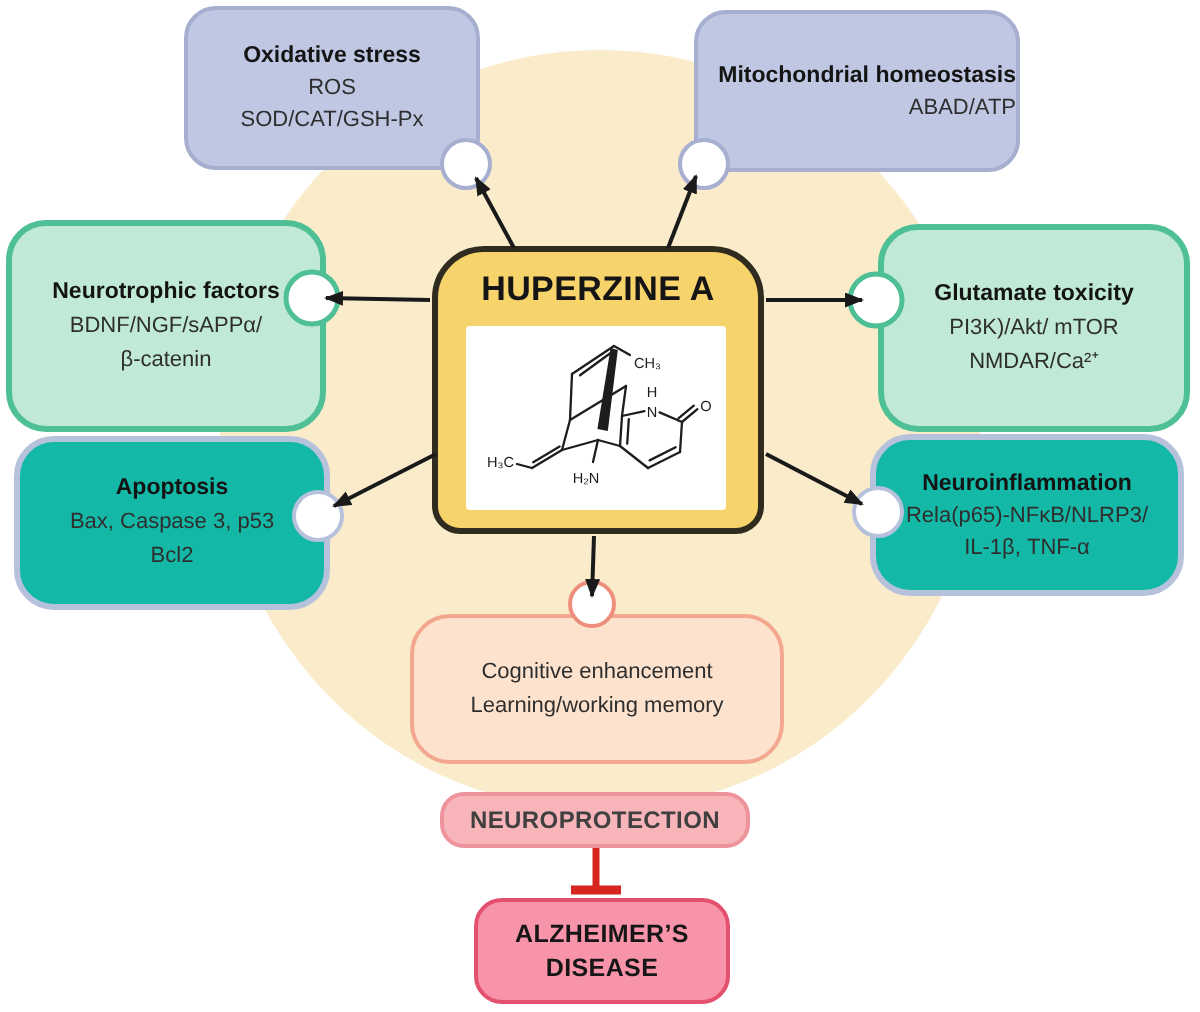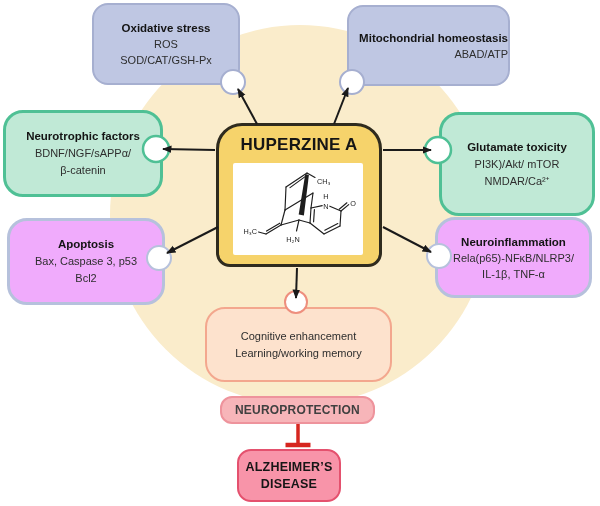--- a/index.html
+++ b/index.html
@@ -12,25 +12,25 @@
     border-radius:50%;background:#faeccb;
   }
   .node{
     position:absolute;display:flex;flex-direction:column;justify-content:center;
     align-items:center;text-align:center;box-sizing:border-box;
     line-height:16px;font-size:11px;color:#2e2e2e;
   }
   .node .b{font-weight:700;color:#141414;font-size:11.5px;}
   .periwinkle{background:#bfc7e3;border:2px solid #a6afd0;border-radius:16px;}
   .mint{background:#c0e9d6;border:3px solid #4fc095;border-radius:20px;}
-  .sage{background:#f0abfc;border:3px solid #b6c1dc;border-radius:20px;}
+  .sage{background:#14b8a6;border:3px solid #b6c1dc;border-radius:20px;}
   .peach{background:#fde2cd;border:2.5px solid #f3a78e;border-radius:20px;line-height:17px;}
   #box-oxidative{left:92px;top:3px;width:148px;height:82px;}
   #box-mito{left:347px;top:5px;width:163px;height:81px;align-items:flex-end;}
-  #box-neurotrophic{left:3px;top:110px;width:160px;height:87px;line-height:17px;}
+  #box-neurotrophic{left:3px;top:110px;width:160px;height:106px;line-height:17px;}
   #box-glutamate{left:439px;top:112px;width:156px;height:104px;line-height:17px;}
   #box-apoptosis{left:7px;top:218px;width:158px;height:87px;line-height:17px;}
   #box-neuroinflammation{left:435px;top:217px;width:157px;height:81px;}
   #box-nootropic{left:205px;top:307px;width:187px;height:75px;}
   #box-central{
     position:absolute;left:216px;top:123px;width:166px;height:144px;box-sizing:border-box;
     background:#f6d36b;border:3px solid #2f2b1e;border-radius:26px 26px 14px 14px;
   }
   #central-title{
     text-align:center;margin-top:9px;font-weight:700;font-size:17px;
@@ -40,21 +40,21 @@
     position:absolute;left:14px;top:37px;width:130px;height:92px;
     background:#ffffff;border-radius:2px;
   }
   #box-neuroprotection{
     position:absolute;left:220px;top:396px;width:155px;height:28px;box-sizing:border-box;
     background:#f7b5b9;border:2px solid #ee939c;border-radius:12px;
     display:flex;align-items:center;justify-content:center;
     font-weight:700;font-size:12px;color:#404040;letter-spacing:.2px;
   }
   #box-alzheimers{
-    position:absolute;left:237px;top:449px;width:104px;height:53px;box-sizing:border-box;
+    position:absolute;left:237px;top:449px;width:128px;height:53px;box-sizing:border-box;
     background:#f894a9;border:2.5px solid #e4516e;border-radius:14px;
     display:flex;flex-direction:column;align-items:center;justify-content:center;
     font-weight:700;font-size:12.5px;color:#161616;line-height:17px;letter-spacing:.2px;
   }
   #overlay{position:absolute;left:0;top:0;width:600px;height:506px;pointer-events:none;}
   .mol-line{stroke:#1d1d1d;stroke-width:1.15;fill:none;stroke-linecap:round;}
   .mol-text{font-family:"Liberation Sans",sans-serif;font-size:7.3px;fill:#1d1d1d;}
 </style>
 </head>
 <body>

